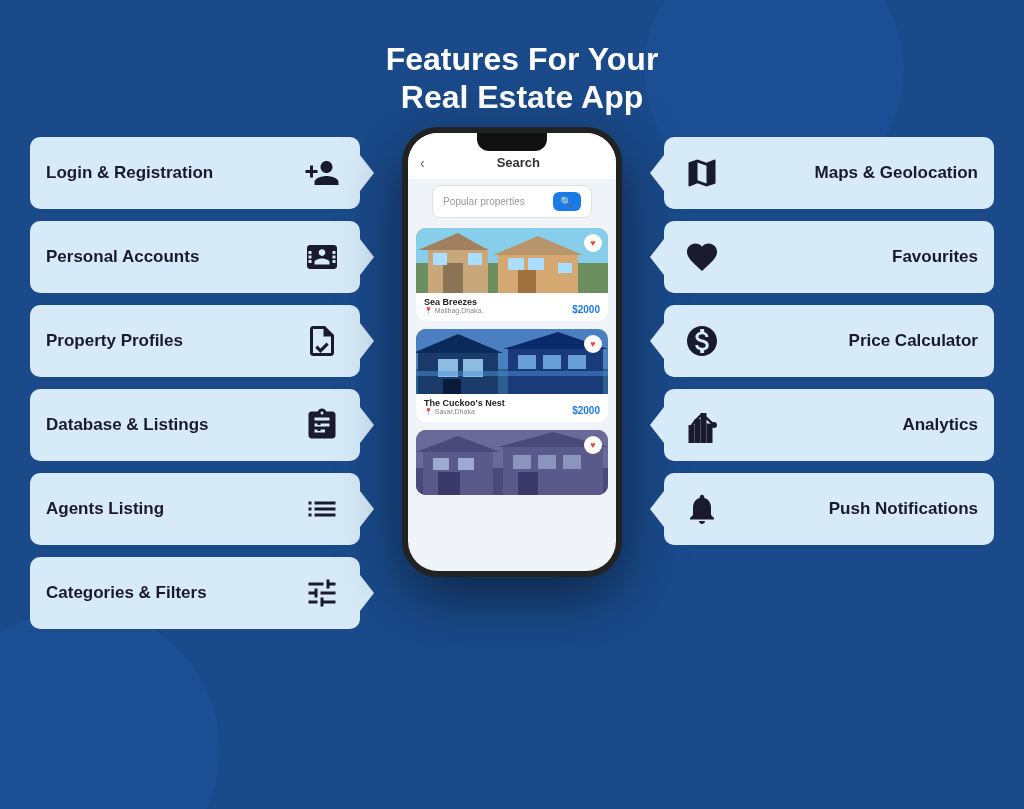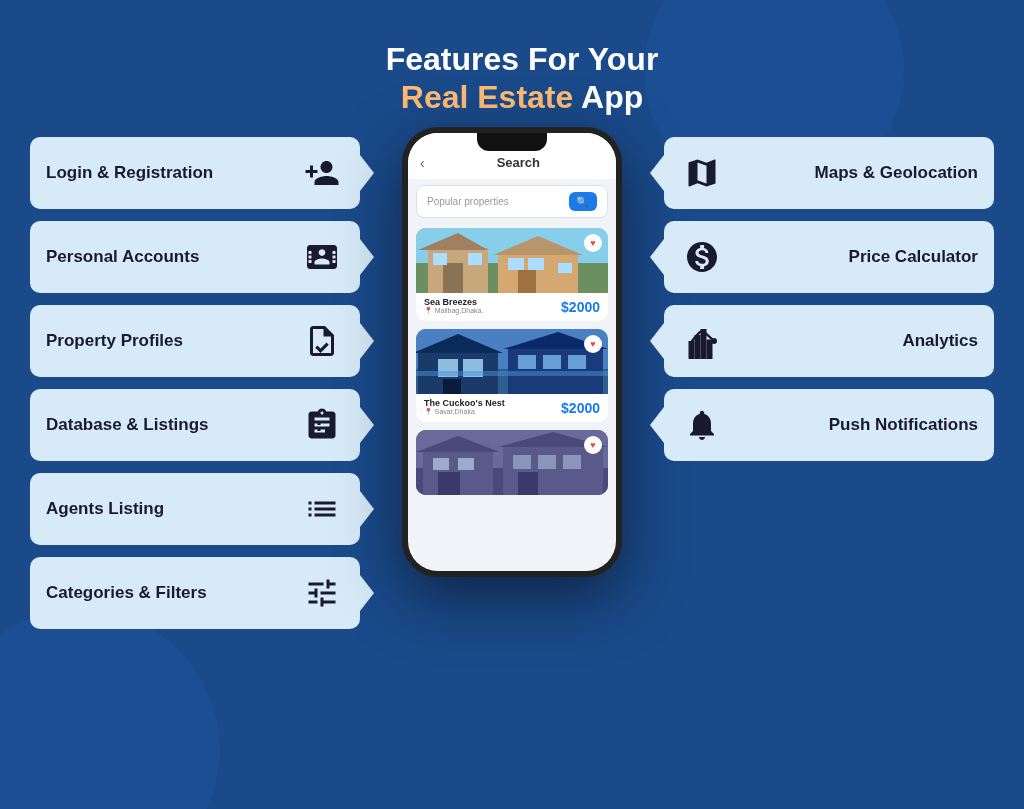--- a/index.html
+++ b/index.html
@@ -47,21 +47,21 @@
       font-size: 32px;
       font-weight: 600;
       line-height: 1.2;
     }
     .header-line2 {
       font-size: 32px;
       font-weight: 700;
       line-height: 1.2;
     }
     .header-line2 .highlight {
-      color: #fdba74;
+      color: #ffffff;
     }
     .header-line2 .normal {
       color: #ffffff;
     }
 
     
     .main-layout {
       display: flex;
       justify-content: space-between;
       align-items: flex-start;
@@ -221,21 +221,21 @@
       flex: 1;
       text-align: center;
     }
 
     .phone-search-bar {
       background: #fff;
       padding: 6px 10px;
       display: flex;
       align-items: center;
       gap: 6px;
-      margin: 6px 8px;
+      margin: 6px 24px;
       border-radius: 8px;
       border: 1px solid #e0e0e0;
     }
 
     .phone-search-text {
       flex: 1;
       font-size: 10px;
       color: #999;
     }
 
@@ -313,21 +313,21 @@
 
     .property-location {
       font-size: 7px;
       color: #888;
       display: flex;
       align-items: center;
       gap: 2px;
     }
 
     .property-price {
-      font-size: 14px;
+      font-size: 10px;
       font-weight: 700;
       color: #1a7be8;
     }
   </style>
 </head>
 <body>
 
 <div class="bg-circle-top"></div>
 <div class="bg-circle-bottom"></div>
 
@@ -513,20 +513,28 @@
 
     <div class="feature-card">
       <span class="feature-label">Maps &amp; Geolocation</span>
       <div class="feature-icon">
         <svg viewBox="0 0 24 24">
             <path d="M20.5 3l-.16.03L15 5.1 9 3 3.36 4.9c-.21.07-.36.25-.36.48V20.5c0 .28.22.5.5.5l.16-.03L9 18.9l6 2.1 5.64-1.9c.21-.07.36-.25.36-.48V3.5c0-.28-.22-.5-.5-.5zM15 19l-6-2.11V5l6 2.11V19z"></path>
           </svg>
       </div>
     </div>
 
+    <div class="feature-card">
+      <span class="feature-label">Favourites</span>
+      <div class="feature-icon">
+        <svg viewBox="0 0 24 24">
+            <path d="M12 21.35l-1.45-1.32C5.4 15.36 2 12.28 2 8.5 2 5.42 4.42 3 7.5 3c1.74 0 3.41.81 4.5 2.09C13.09 3.81 14.76 3 16.5 3 19.58 3 22 5.42 22 8.5c0 3.78-3.4 6.86-8.55 11.54L12 21.35z"></path>
+          </svg>
+      </div>
+    </div>
 
     <div class="feature-card">
       <span class="feature-label">Price Calculator</span>
       <div class="feature-icon">
         <svg viewBox="0 0 24 24">
             <path d="M12 2C6.48 2 2 6.48 2 12s4.48 10 10 10 10-4.48 10-10S17.52 2 12 2zm1.41 16.09V20h-2.67v-1.93c-1.71-.36-3.16-1.46-3.27-3.4h1.96c.1 1.05.82 1.87 2.65 1.87 1.96 0 2.4-.98 2.4-1.59 0-.83-.44-1.61-2.67-2.14-2.48-.6-4.18-1.62-4.18-3.67 0-1.72 1.39-2.84 3.11-3.21V4h2.67v1.95c1.86.45 2.79 1.86 2.85 3.39H14.3c-.05-1.11-.64-1.87-2.22-1.87-1.5 0-2.4.68-2.4 1.64 0 .84.65 1.39 2.67 1.91s4.18 1.39 4.18 3.91c-.01 1.83-1.38 2.83-3.12 3.16z"></path>
           </svg>
       </div>
     </div>
 

